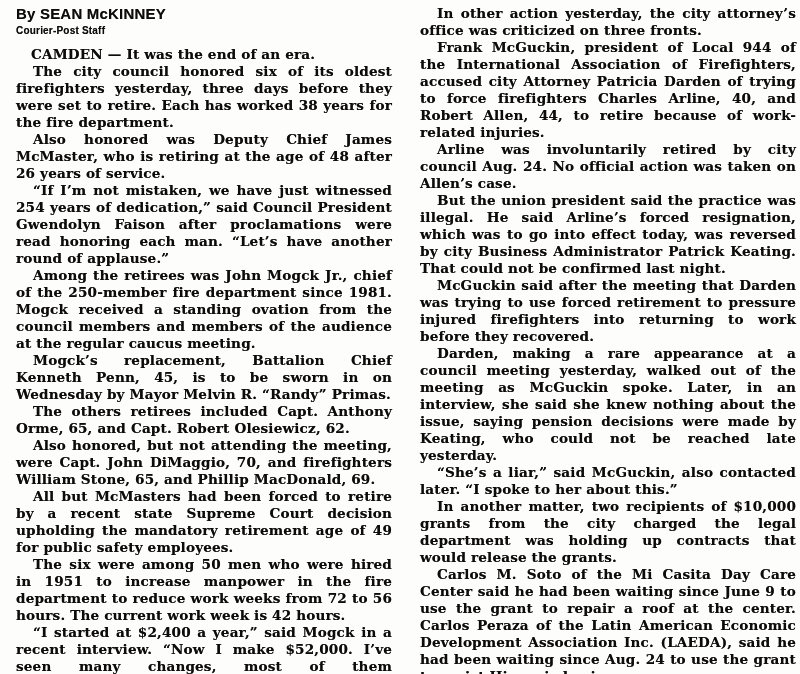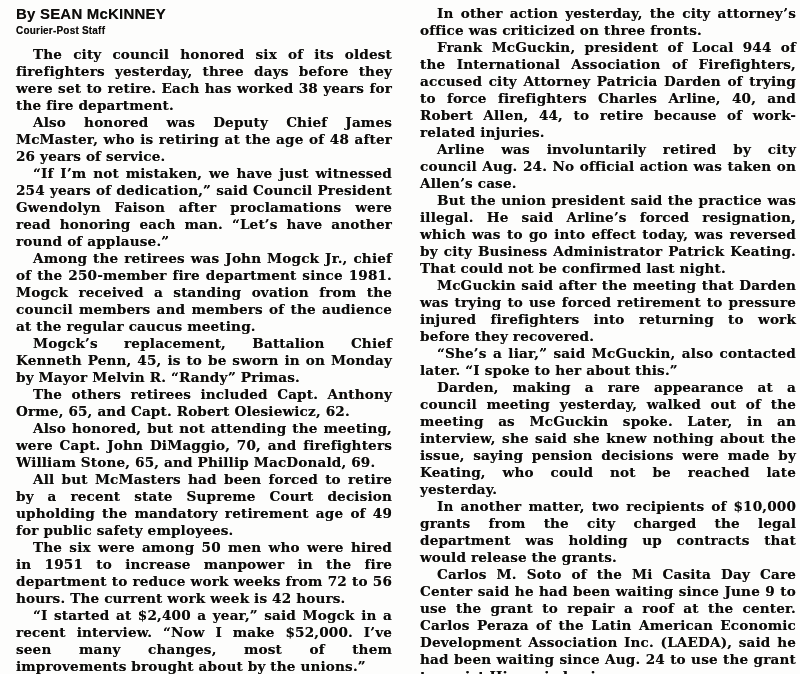--- a/index.html
+++ b/index.html
@@ -47,38 +47,39 @@
 </head>
 <body>
 
 <div class="page">
   <div class="col">
     <div class="byline">
       <span>By SEAN McKINNEY</span>
       <span class="affiliation">Courier-Post Staff</span>
     </div>
     <div>
+        <p class="para dateline">CAMDEN — It was the end of an era.</p>
         <p class="para">The city council honored six of its oldest firefighters yesterday, three days before they were set to retire. Each has worked 38 years for the fire department.</p>
         <p class="para">Also honored was Deputy Chief James McMaster, who is retiring at the age of 48 after 26 years of service.</p>
         <p class="para">“If I’m not mistaken, we have just witnessed 254 years of dedication,” said Council President Gwendolyn Faison after proclamations were read honoring each man. “Let’s have another round of applause.”</p>
         <p class="para">Among the retirees was John Mogck Jr., chief of the 250-member fire department since 1981. Mogck received a standing ovation from the council members and members of the audience at the regular caucus meeting.</p>
-        <p class="para">Mogck’s replacement, Battalion Chief Kenneth Penn, 45, is to be sworn in on Monday by Mayor Melvin R. “Randy” Primas.</p>
+        <p class="para">Mogck’s replacement, Battalion Chief Kenneth Penn, 45, is to be sworn in on Wednesday by Mayor Melvin R. “Randy” Primas.</p>
         <p class="para">The others retirees included Capt. Anthony Orme, 65, and Capt. Robert Olesiewicz, 62.</p>
         <p class="para">Also honored, but not attending the meeting, were Capt. John DiMaggio, 70, and firefighters William Stone, 65, and Phillip MacDonald, 69.</p>
         <p class="para">All but McMasters had been forced to retire by a recent state Supreme Court decision upholding the mandatory retirement age of 49 for public safety employees.</p>
         <p class="para">The six were among 50 men who were hired in 1951 to increase manpower in the fire department to reduce work weeks from 72 to 56 hours. The current work week is 42 hours.</p>
         <p class="para">“I started at $2,400 a year,” said Mogck in a recent interview. “Now I make $52,000. I’ve seen many changes, most of them improvements brought about by the unions.”</p>
       </div>
   </div>
   <div class="col">
     <div>
         <p class="para">In other action yesterday, the city attorney’s office was criticized on three fronts.</p>
         <p class="para">Frank McGuckin, president of Local 944 of the International Association of Firefighters, accused city Attorney Patricia Darden of trying to force firefighters Charles Arline, 40, and Robert Allen, 44, to retire because of work-related injuries.</p>
         <p class="para">Arline was involuntarily retired by city council Aug. 24. No official action was taken on Allen’s case.</p>
         <p class="para">But the union president said the practice was illegal. He said Arline’s forced resignation, which was to go into effect today, was reversed by city Business Administrator Patrick Keating. That could not be confirmed last night.</p>
         <p class="para">McGuckin said after the meeting that Darden was trying to use forced retirement to pressure injured firefighters into returning to work before they recovered.</p>
+        <p class="para">Darden, making a rare appearance at a council meeting yesterday, walked out of the meeting as McGuckin spoke. Later, in an interview, she said she knew nothing about the issue, saying pension decisions were made by Keating, who could not be reached late yesterday.</p>
         <p class="para">“She’s a liar,” said McGuckin, also contacted later. “I spoke to her about this.”</p>
-        <p class="para">Darden, making a rare appearance at a council meeting yesterday, walked out of the meeting as McGuckin spoke. Later, in an interview, she said she knew nothing about the issue, saying pension decisions were made by Keating, who could not be reached late yesterday.</p>
         <p class="para">In another matter, two recipients of $10,000 grants from the city charged the legal department was holding up contracts that would release the grants.</p>
         <p class="para">Carlos M. Soto of the Mi Casita Day Care Center said he had been waiting since June 9 to use the grant to repair a roof at the center. Carlos Peraza of the Latin American Economic Development Association Inc. (LAEDA), said he had been waiting since Aug. 24 to use the grant to assist Hispanic businesses.</p>
       </div>
   </div>
 </div>
 
 </body></html>

